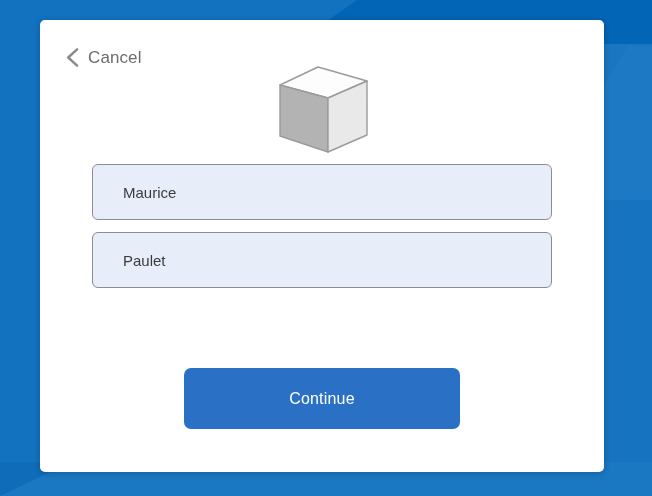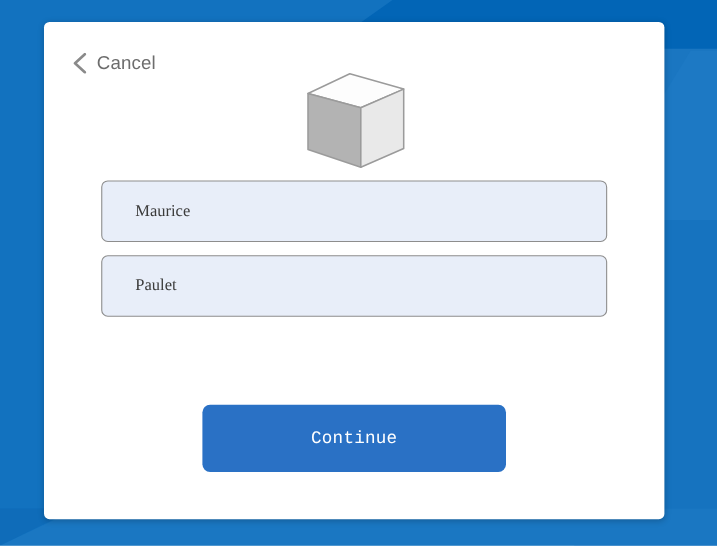--- a/index.html
+++ b/index.html
@@ -144,21 +144,21 @@
     height: 56px;
     box-sizing: border-box;
     background: #e8eef9;
     border: 1px solid #8d8d8d;
     border-radius: 6px;
     display: flex;
     align-items: center;
     padding: 0 0 0 30px;
     font-size: 15px;
     color: #3b3b3b;
-    font-family: Liberation Serif, serif;
+    font-family: Liberation Sans, sans-serif;
     outline: none;
     cursor: text;
   }
   .field + .field {
     margin-top: 12px;
   }
 
   
   .continue-wrap {
     position: absolute;
@@ -169,21 +169,21 @@
     justify-content: center;
   }
   .continue-button {
     width: 276px;
     height: 61px;
     background: #2a71c5;
     border: none;
     border-radius: 7px;
     color: #ffffff;
     font-size: 16px;
-    font-family: Liberation Mono, monospace;
+    font-family: Liberation Sans, sans-serif;
     cursor: pointer;
     letter-spacing: 0.2px;
   }
 </style>
 </head>
 <body>
 
 <div class="screen">
 
   <div class="bg-layer">

